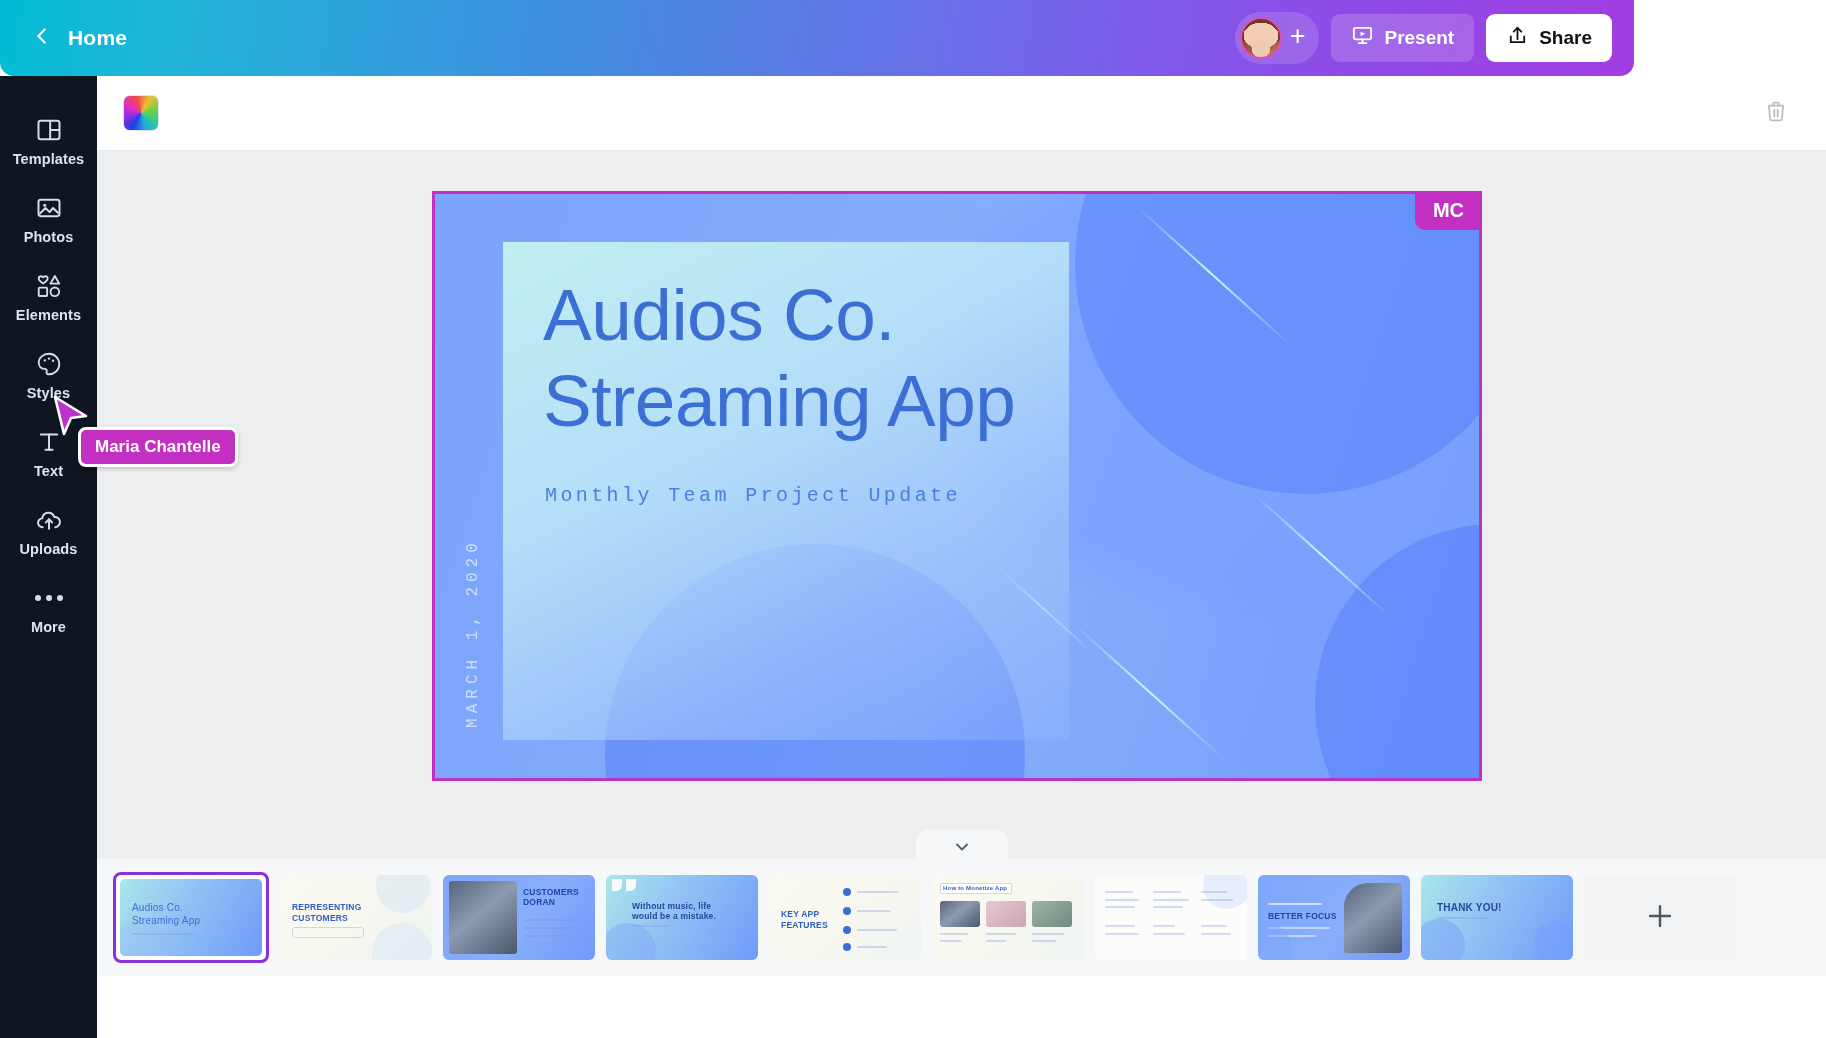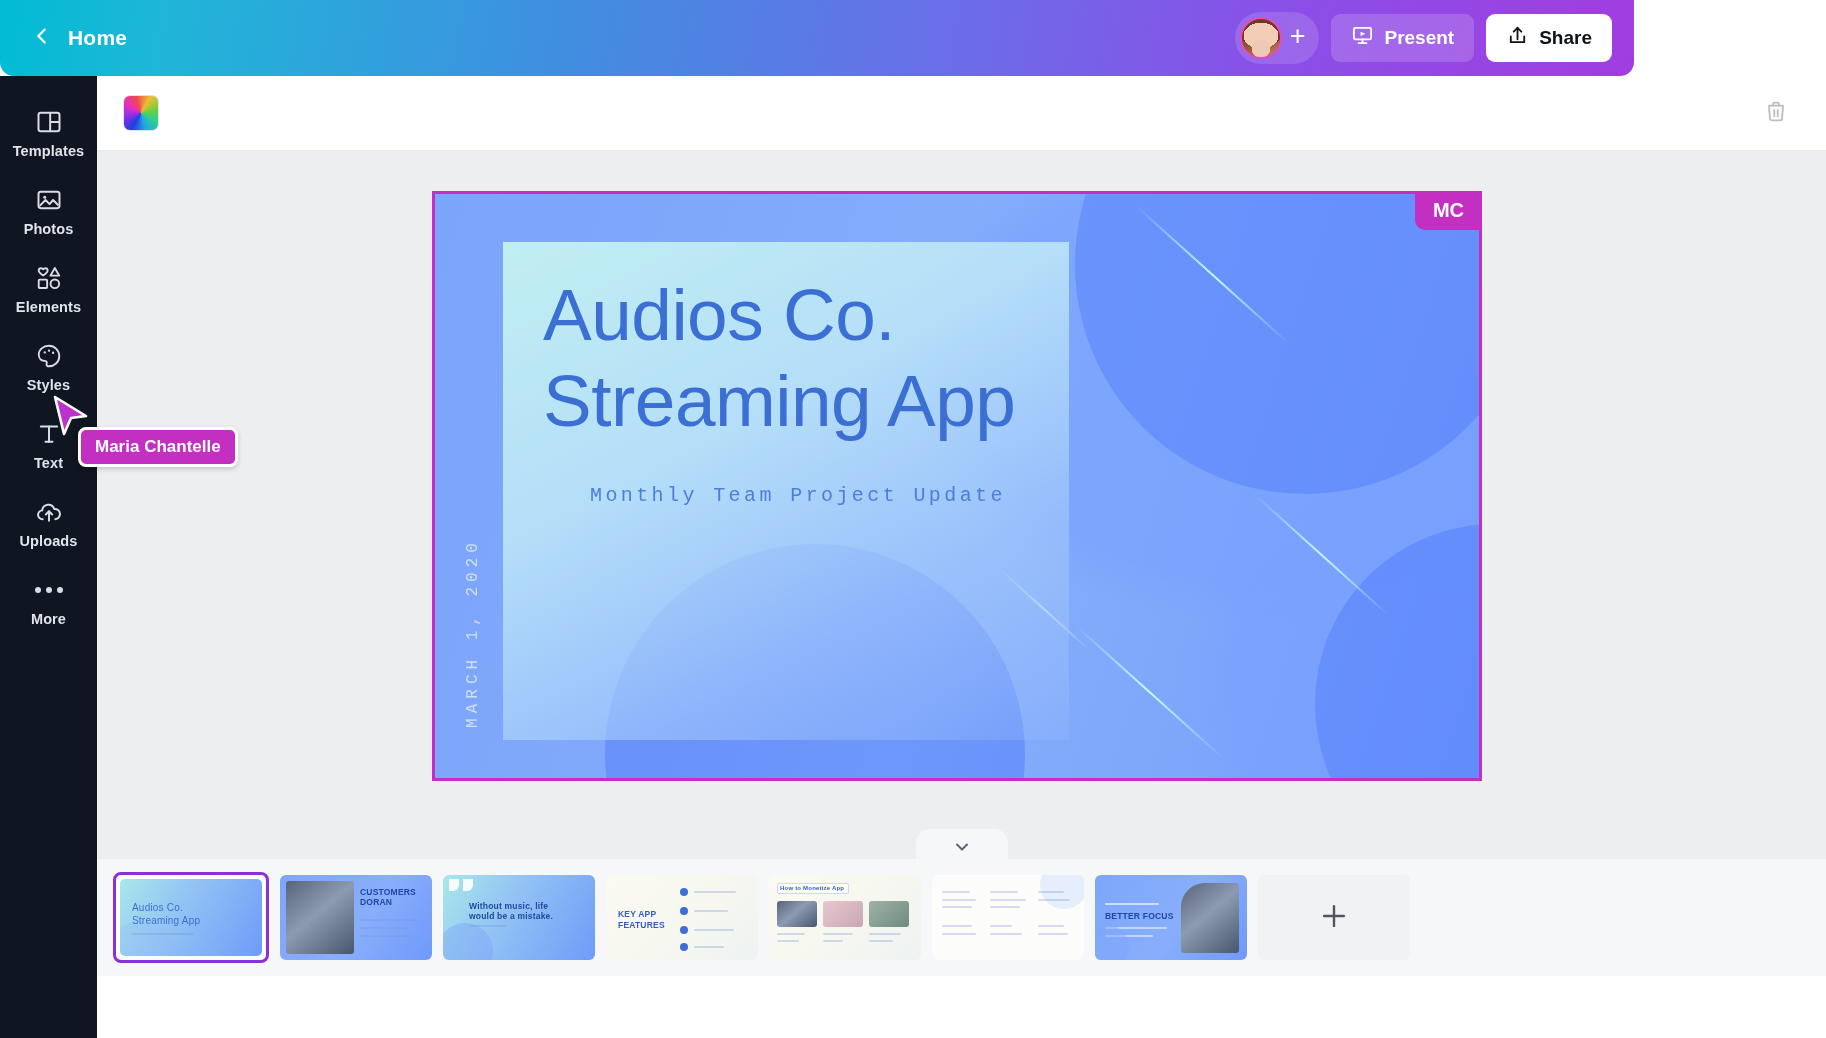--- a/index.html
+++ b/index.html
@@ -70,21 +70,21 @@
     font-family: "Liberation Sans", sans-serif;
     cursor: pointer;
   }
   .btn-present svg, .btn-share svg { width: 23px; height: 23px; flex: none; }
 
   
   .sidebar {
     position: absolute; left: 0; top: 76px;
     width: 97px; height: 962px;
     background: #0f1621;
-    padding-top: 18px;
+    padding-top: 26px;
     z-index: 30;
   }
   .sb-item {
     width: 97px; height: 78px;
     display: flex; flex-direction: column;
     align-items: center; justify-content: center;
     gap: 7px; cursor: pointer; position: relative;
   }
   .sb-item .ic { width: 28px; height: 28px; color: #d8dde4; }
   .sb-item .ic svg { width: 100%; height: 100%; display: block; }
@@ -173,21 +173,20 @@
     width: 600px;
     color: #3b6fd4; font-size: 73px; line-height: 1.18;
     font-weight: 400; letter-spacing: -.5px;
     font-family: "Liberation Sans", sans-serif;
   }
   .slide-sub {
     position: absolute; left: 110px; top: 290px;
     color: #4b7fdc; font-size: 20px;
     letter-spacing: 3.4px;
     font-family: "Liberation Mono", monospace;
-    margin-left: 45px;
   }
   .slide-date {
     position: absolute; left: -62px; top: 430px;
     width: 200px; text-align: center;
     color: #cfe0ff; font-size: 16px;
     letter-spacing: 5px;
     transform: rotate(-90deg);
     font-family: "Liberation Mono", monospace;
   }
   .mc-badge {
@@ -486,20 +485,28 @@
   <div class="thumb sel">
     <div class="tinner">
       <div class="tbg-blue"></div>
       <div class="tblob" style="width:70px;height:70px;left:-14px;top:42px;"></div>
       <div class="tt big" style="left:12px;top:22px;width:110px;">Audios Co.</div>
       <div class="tt big" style="left:12px;top:35px;width:120px;">Streaming App</div>
       <div class="tline" style="left:12px;top:54px;width:62px;"></div>
     </div>
   </div>
 
+  <div class="thumb">
+    <div class="tbg-cream"></div>
+    <div class="tblob" style="width:54px;height:54px;left:96px;top:-16px;background:rgba(175,205,250,.22);"></div>
+    <div class="tblob" style="width:60px;height:60px;left:92px;top:48px;background:rgba(180,210,250,.2);"></div>
+    <div class="tt" style="left:12px;top:27px;">REPRESENTING</div>
+    <div class="tt" style="left:12px;top:38px;">CUSTOMERS</div>
+    <div class="tcard" style="left:12px;top:52px;width:72px;height:11px;border:1px solid rgba(140,170,225,.4);background:transparent;"></div>
+  </div>
 
   <div class="thumb">
     <div class="tbg-blue2"></div>
     <div class="tphoto" style="left:6px;top:6px;width:68px;height:73px;"></div>
     <div class="tt" style="left:80px;top:12px;color:#1f47a8;">CUSTOMERS</div>
     <div class="tt" style="left:80px;top:22px;color:#1f47a8;">DORAN</div>
     <div class="tline" style="left:80px;top:44px;width:56px;"></div>
     <div class="tline" style="left:80px;top:52px;width:48px;"></div>
     <div class="tline" style="left:80px;top:60px;width:52px;"></div>
   </div>
@@ -566,20 +573,27 @@
   <div class="thumb">
     <div class="tbg-blue2"></div>
     <div class="tphoto" style="left:86px;top:8px;width:58px;height:70px;border-radius:24px 3px 3px 3px;"></div>
     <div class="tline" style="left:10px;top:28px;width:54px;background:rgba(255,255,255,.6);"></div>
     <div class="tt" style="left:10px;top:36px;color:#1f47a8;">BETTER FOCUS</div>
     <div class="tline" style="left:10px;top:52px;width:62px;background:rgba(255,255,255,.5);"></div>
     <div class="tline" style="left:10px;top:60px;width:48px;background:rgba(255,255,255,.5);"></div>
     <div class="tblob" style="width:44px;height:44px;left:-10px;top:50px;background:rgba(125,165,252,.5);"></div>
   </div>
 
+  <div class="thumb">
+    <div class="tbg-blue"></div>
+    <div class="tblob" style="width:52px;height:52px;left:-8px;top:44px;background:rgba(120,160,250,.5);"></div>
+    <div class="tblob" style="width:44px;height:44px;left:112px;top:46px;background:rgba(120,160,250,.45);"></div>
+    <div class="tt" style="left:16px;top:26px;font-size:10px;font-weight:bold;color:#24489e;">THANK YOU!</div>
+    <div class="tline" style="left:16px;top:42px;width:52px;"></div>
+  </div>
 
   <div class="thumb">
     <div class="tbg-plus">
       <span>
         <svg viewBox="0 0 24 24" fill="none" stroke="currentColor" stroke-width="1.7" stroke-linecap="round">
           <line x1="12" y1="5" x2="12" y2="19"></line>
           <line x1="5" y1="12" x2="19" y2="12"></line>
         </svg>
       </span>
     </div>

